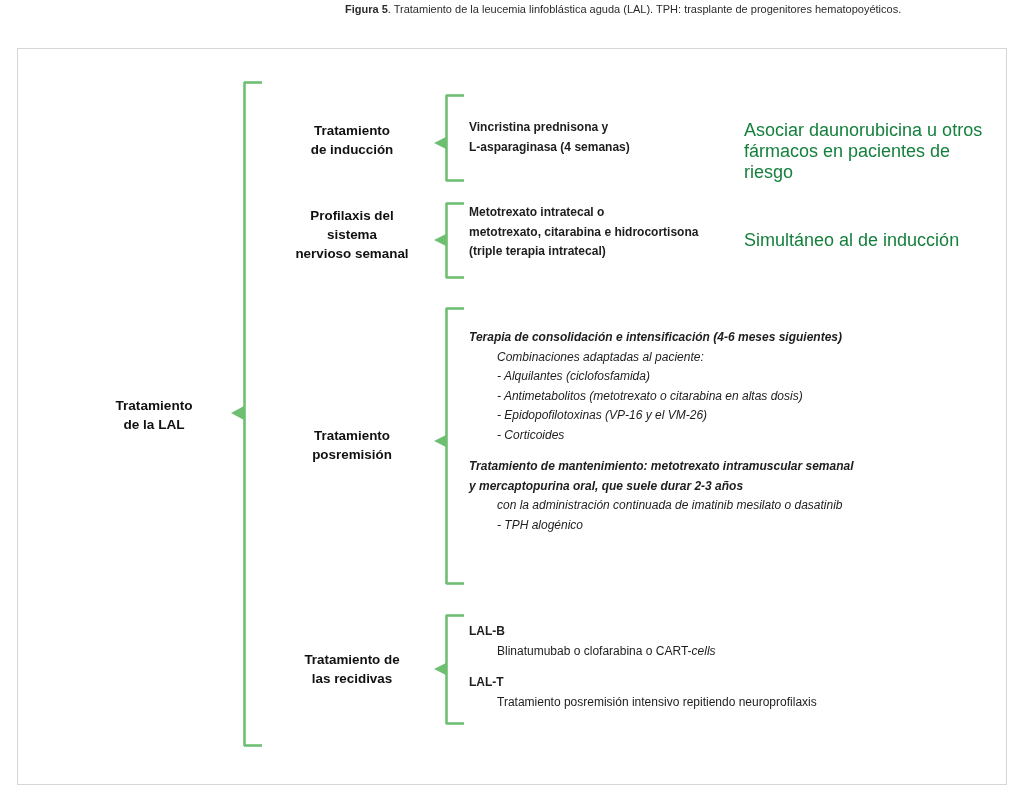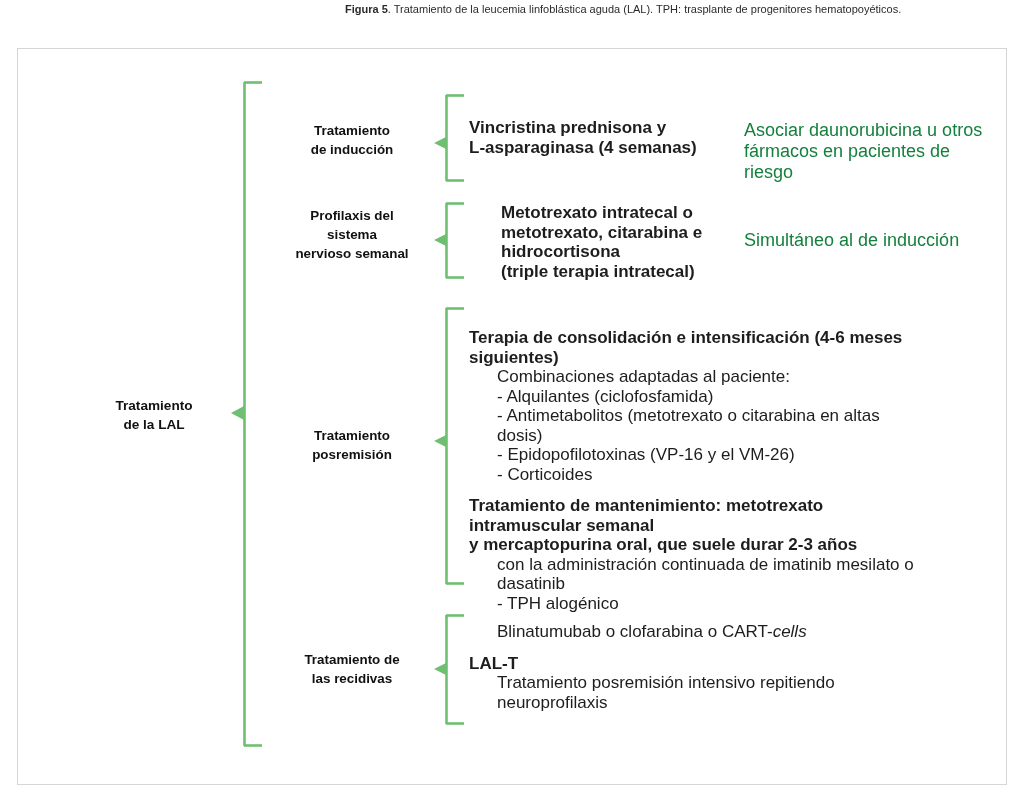--- a/index.html
+++ b/index.html
@@ -71,27 +71,27 @@
   }
   .bl-induccion { left: 272px; top: 121px; }
   .bl-profilaxis { left: 272px; top: 206px; }
   .bl-posremision { left: 272px; top: 426px; }
   .bl-recidivas { left: 272px; top: 650px; }
 
   
   .content {
     position: absolute;
     left: 469px;
-    font-size: 17px;
+    font-size: 12px;
     line-height: 19.5px;
     color: #1d1d1d;
   }
   .c-induccion  { top: 118px; width: 300px; }
-  .c-profilaxis { top: 203px; width: 300px; margin-left: 32px; }
-  .c-posremision{ top: 328px; width: 460px; }
+  .c-profilaxis { top: 203px; width: 300px; }
+  .c-posremision{ top: 328px; width: 460px; font-style: italic; }
   .c-recidivas  { top: 622px; width: 460px; }
 
   .content .b { font-weight: bold; display: block; }
   .content .n { display: block; margin-left: 28px; }
   .content .gap { height: 12px; }
   .content em { font-style: italic; }
 
   
   .note {
     position: absolute;
@@ -196,20 +196,21 @@
       <span class="n">- Antimetabolitos (metotrexato o citarabina en altas dosis)</span>
       <span class="n">- Epidopofilotoxinas (VP-16 y el VM-26)</span>
       <span class="n">- Corticoides</span>
       <div class="gap"></div>
       <span class="b">Tratamiento de mantenimiento: metotrexato intramuscular semanal</span>
       <span class="b">y mercaptopurina oral, que suele durar 2-3 años</span>
       <span class="n">con la administración continuada de imatinib mesilato o dasatinib</span>
       <span class="n">- TPH alogénico</span>
     </div>
   <div class="content c-recidivas">
+      <span class="b">LAL-B</span>
       <span class="n">Blinatumubab o clofarabina o CART-<em>cells</em></span>
       <div class="gap"></div>
       <span class="b">LAL-T</span>
       <span class="n">Tratamiento posremisión intensivo repitiendo neuroprofilaxis</span>
     </div>
 
   <div class="note n-induccion">
     <span>Asociar daunorubicina u otros</span><br>
     <span>fármacos en pacientes de riesgo</span>
   </div>

